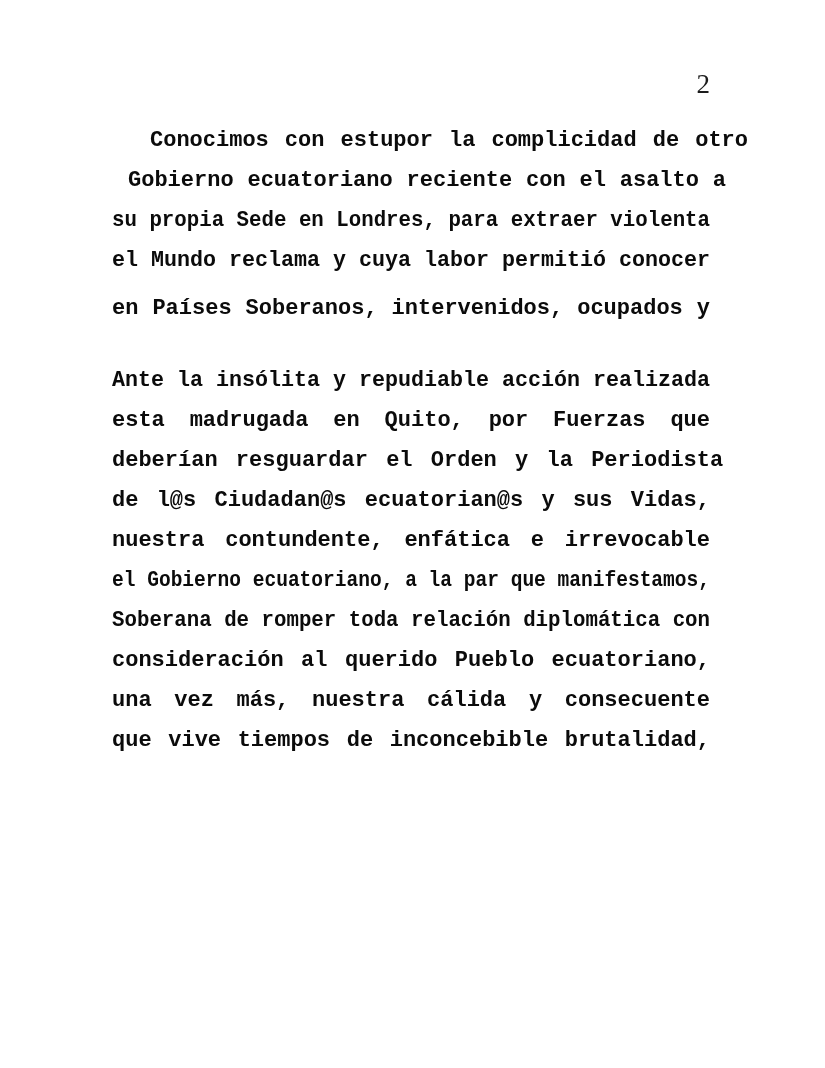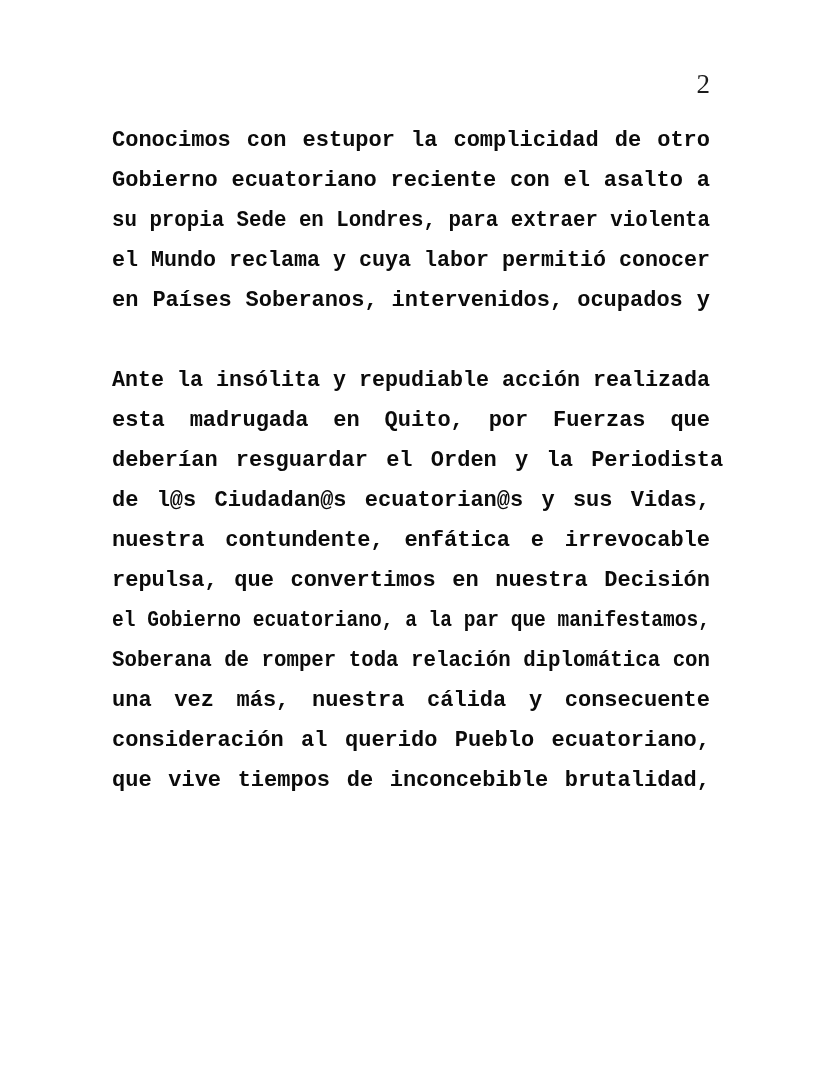--- a/index.html
+++ b/index.html
@@ -52,35 +52,34 @@
 </head>
 <body>
 
 <div class="page">
 
   <div class="page-number">2</div>
 
   <div class="content">
 
     <div class="paragraph">
-      <div class="line"><span style="word-spacing: 2.84896px;">Conocimos con estupor la complicidad de otro</span></div>
-      <div class="line"><span style="word-spacing: 0.648438px;">Gobierno ecuatoriano reciente con el asalto a</span></div>
+      <div class="line"><span style="word-spacing: 2.84896px; margin-left: 38px;">Conocimos con estupor la complicidad de otro</span></div>
+      <div class="line"><span style="word-spacing: 0.648438px; margin-left: 16px;">Gobierno ecuatoriano reciente con el asalto a</span></div>
       <div class="line"><span style="transform: scaleX(0.94366);">su propia Sede en Londres, para extraer violenta</span></div>
       <div class="line"><span style="transform: scaleX(0.984666);">el Mundo reclama y cuya labor permitió conocer</span></div>
-      <div class="line"><span style="word-spacing: 0.778125px;">en Países Soberanos, intervenidos, ocupados y</span></div>
+      <div class="line"><span style="word-spacing: 0.778125px; margin-top: 8px;">en Países Soberanos, intervenidos, ocupados y</span></div>
     </div>
 
     <div class="paragraph">
       <div class="line"><span style="transform: scaleX(0.984666);">Ante la insólita y repudiable acción realizada</span></div>
       <div class="line"><span style="word-spacing: 11.651px;">esta madrugada en Quito, por Fuerzas que</span></div>
       <div class="line"><span style="word-spacing: 5.04948px;">deberían resguardar el Orden y la Periodista</span></div>
       <div class="line"><span style="word-spacing: 5.04948px;">de l@s Ciudadan@s ecuatorian@s y sus Vidas,</span></div>
       <div class="line"><span style="word-spacing: 7.57422px; font-family: Liberation Mono, monospace;">nuestra contundente, enfática e irrevocable</span></div>
-      <div class="line"><span style="word-spacing: 3.41875px;">repulsa, que convertimos en nuestra Decisión</span></div>
       <div class="line"><span style="transform: scaleX(0.888146);">el Gobierno ecuatoriano, a la par que manifestamos,</span></div>
       <div class="line"><span style="transform: scaleX(0.94366);">Soberana de romper toda relación diplomática con</span></div>
+      <div class="line"><span style="word-spacing: 4.27344px;">consideración al querido Pueblo ecuatoriano,</span></div>
       <div class="line"><span style="word-spacing: 9.45052px;">una vez más, nuestra cálida y consecuente</span></div>
-      <div class="line"><span style="word-spacing: 4.27344px;">consideración al querido Pueblo ecuatoriano,</span></div>
       <div class="line"><span style="word-spacing: 3.41875px;">que vive tiempos de inconcebible brutalidad,</span></div>
     </div>
 
   </div>
 </div>
 
 </body></html>

